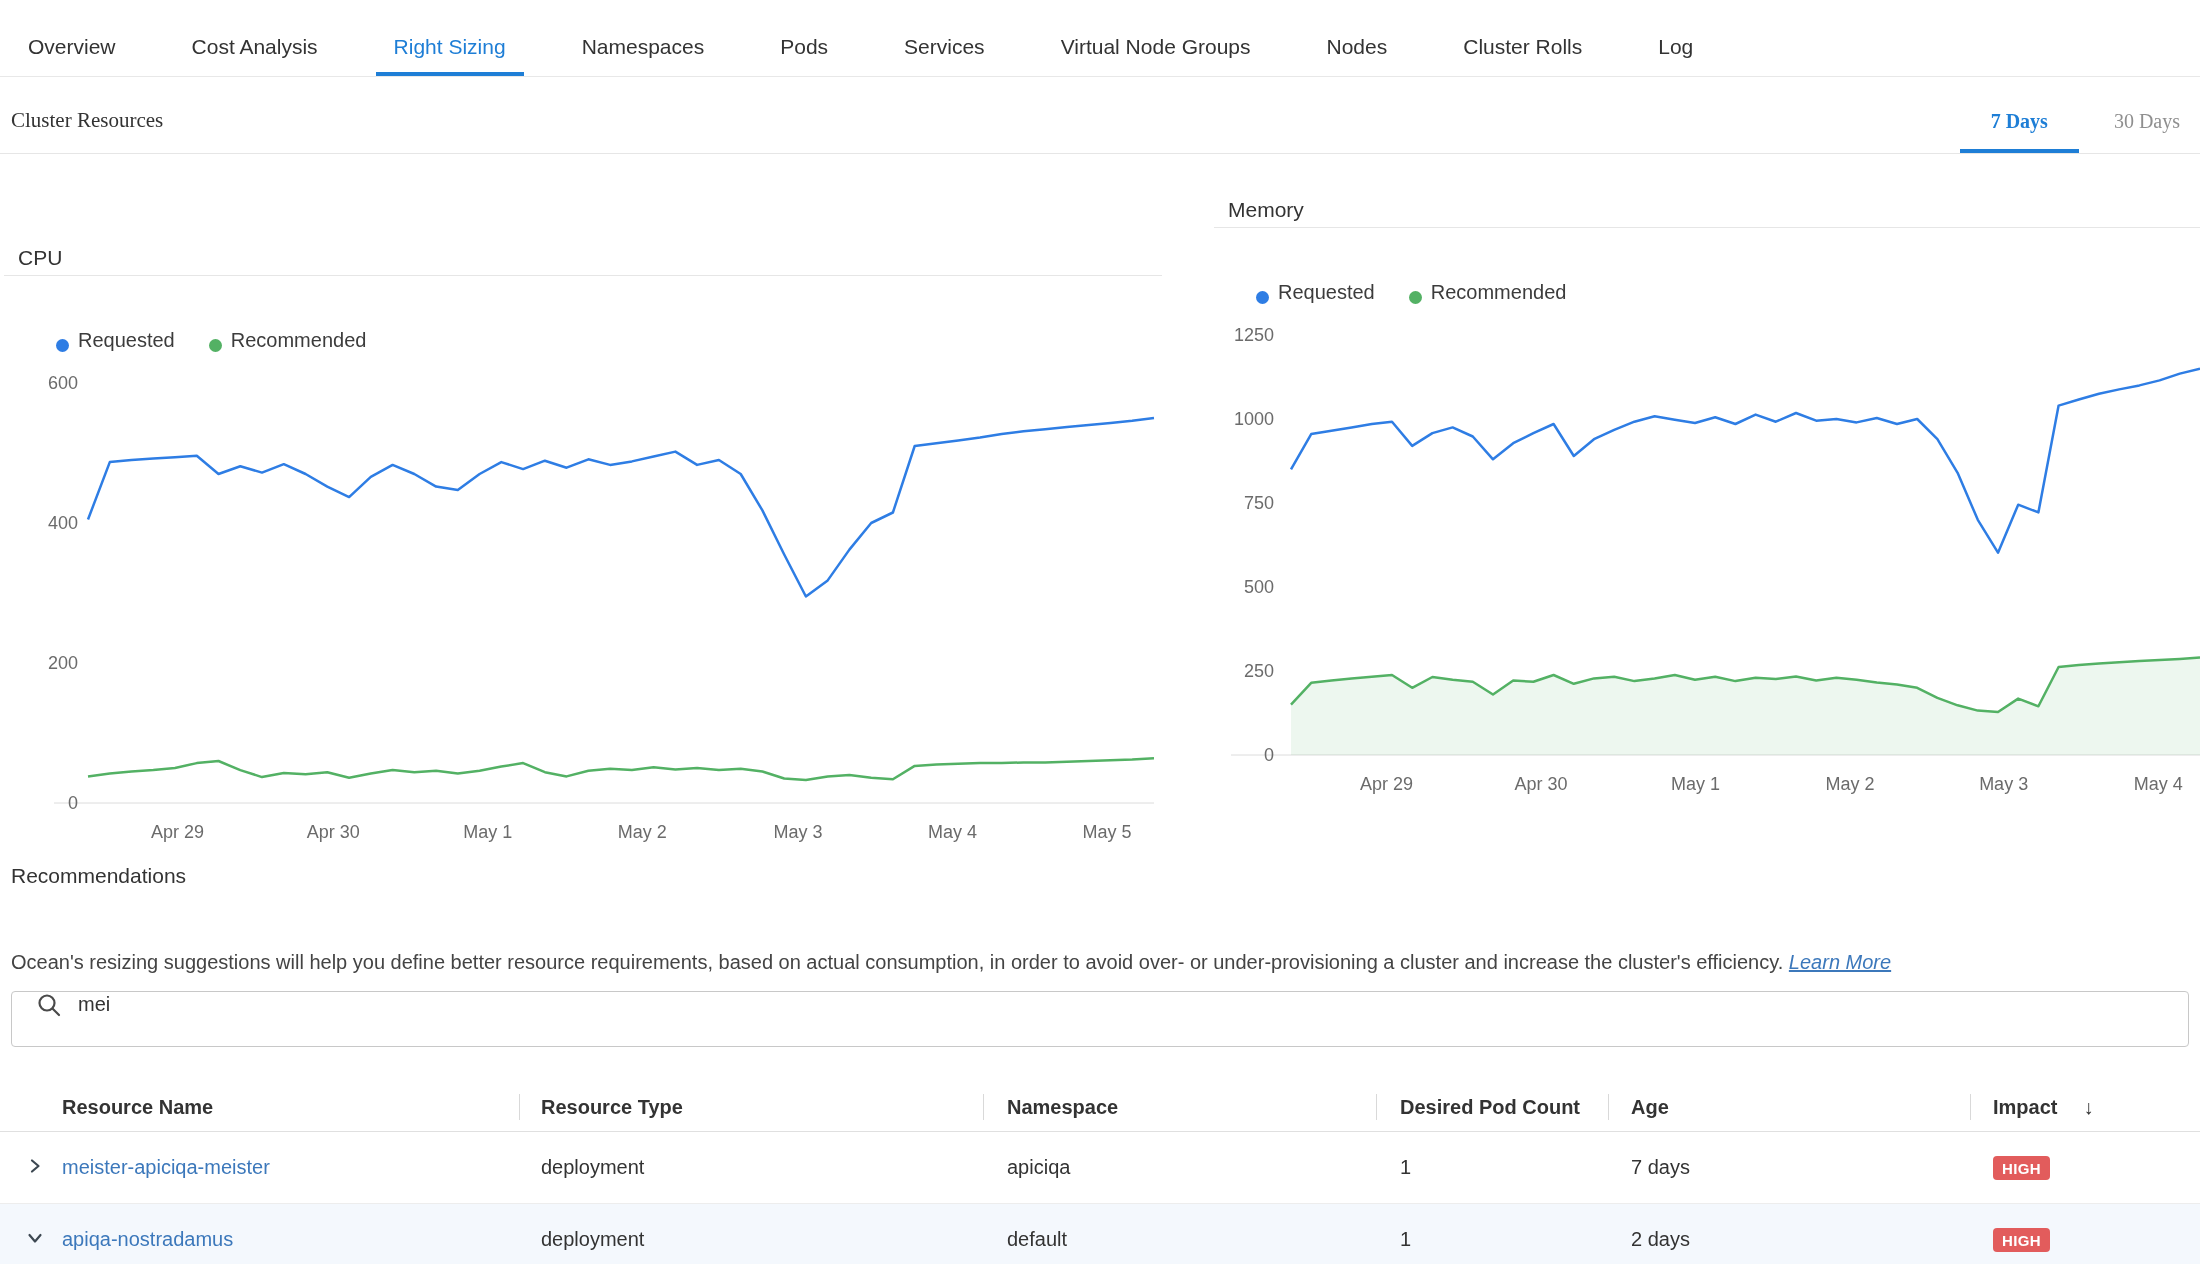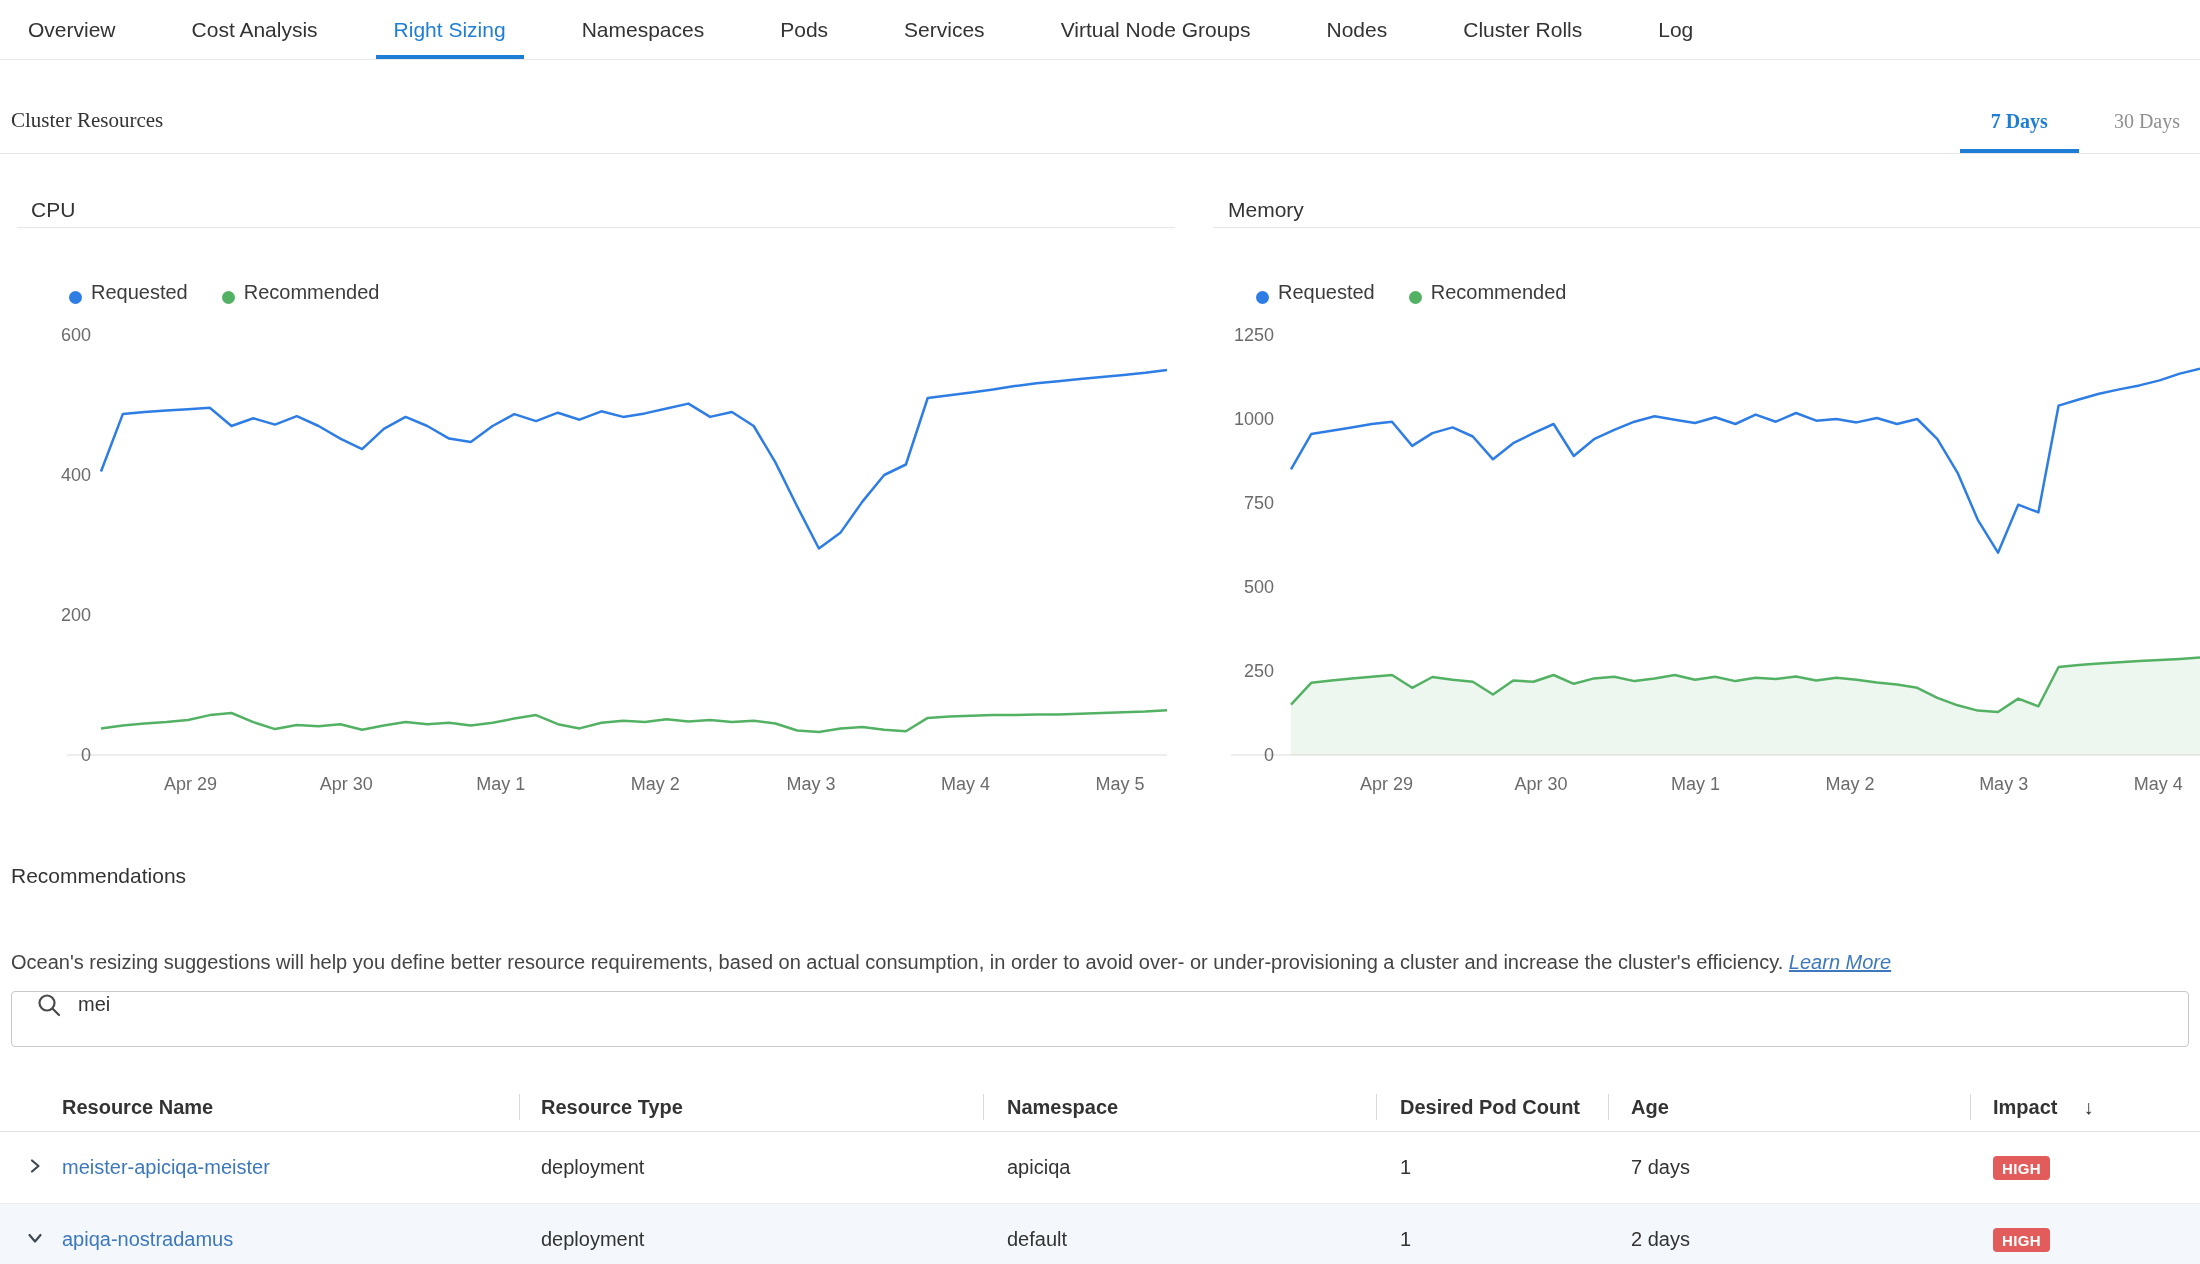--- a/index.html
+++ b/index.html
@@ -4,21 +4,21 @@
 <style>
   html,body{margin:0;padding:0;}
   body{
     width:2200px;height:1264px;overflow:hidden;background:#ffffff;
     font-family:"Liberation Sans",sans-serif;color:#333;
   }
   .page{position:relative;width:2200px;height:1264px;}
 
   
   .tabbar{
-    position:absolute;top:0;left:0;right:0;height:60px;
+    position:absolute;top:17px;left:0;right:0;height:60px;
     display:flex;align-items:stretch;border-bottom:1px solid #e8e8e8;
     padding-left:10px;box-sizing:border-box;
   }
   .tab{
     display:flex;align-items:center;padding:0 18px;margin-right:40px;
     font-size:21px;color:#333;cursor:pointer;white-space:nowrap;
     border-bottom:4px solid transparent;border-top:4px solid transparent;
   }
   .tab.active{color:#1e7ed6;border-bottom-color:#1e7ed6;}
 
@@ -35,21 +35,21 @@
     cursor:pointer;white-space:nowrap;
   }
   .range + .range{margin-left:56px;}
   .range.active{color:#1e7ed6;font-weight:700;}
   .range.active::after{
     content:"";position:absolute;left:-26px;right:-26px;bottom:0;height:4px;background:#1e7ed6;
   }
 
   
   .chart-panel{position:absolute;top:195px;}
-  .chart-panel.cpu{left:17px;width:1158px;}
+  .chart-panel.cpu{left:4px;width:1158px;margin-top:48px;}
   .chart-panel.mem{left:1214px;width:986px;}
   .chart-title{margin:0 0 0 14px;font-size:21px;font-weight:400;line-height:30px;color:#333;}
   .chart-divider{height:1px;background:#e6e6e6;margin-top:2px;}
   .legend{display:flex;gap:34px;margin:56px 0 0 52px;height:20px;}
   .chart-panel.mem .legend{margin-left:42px;}
   .legend-item{display:flex;align-items:flex-end;gap:9px;font-size:20px;color:#3c3c3c;}
   .legend-dot{width:13px;height:13px;border-radius:50%;display:inline-block;background:#999;}
   .svg-mount{margin-top:6px;}
   .svg-mount svg{display:block;}
 

